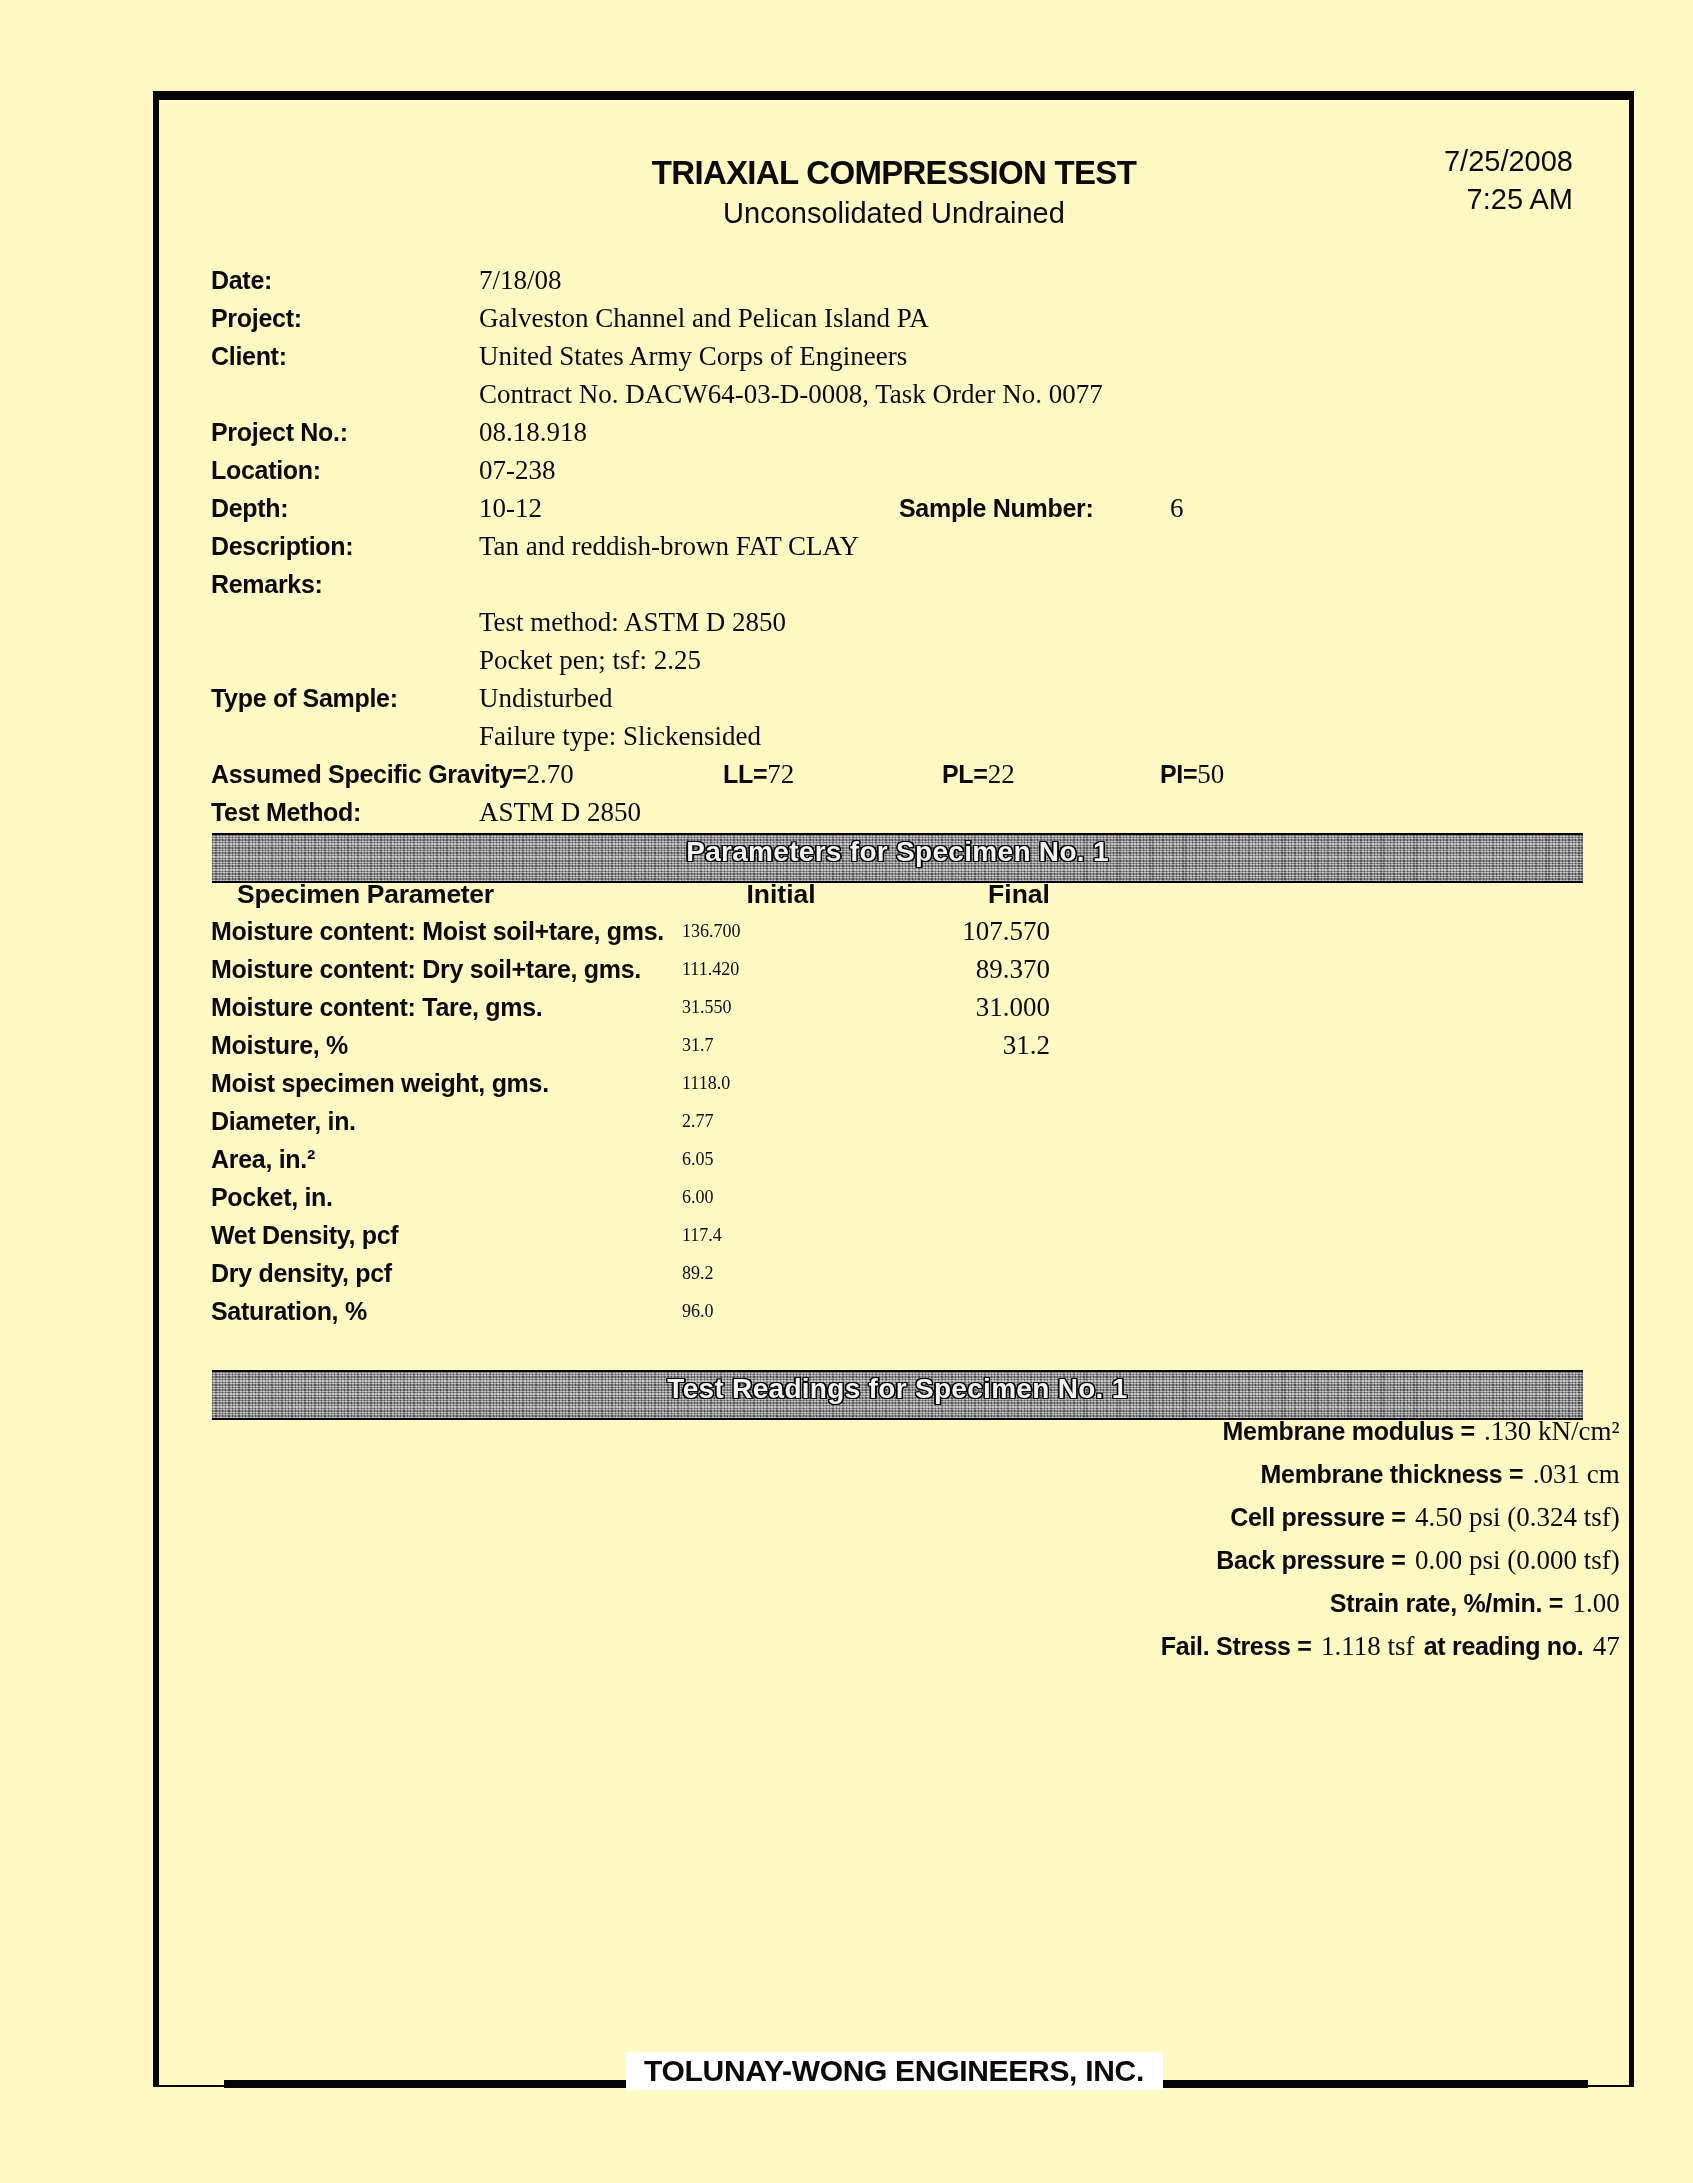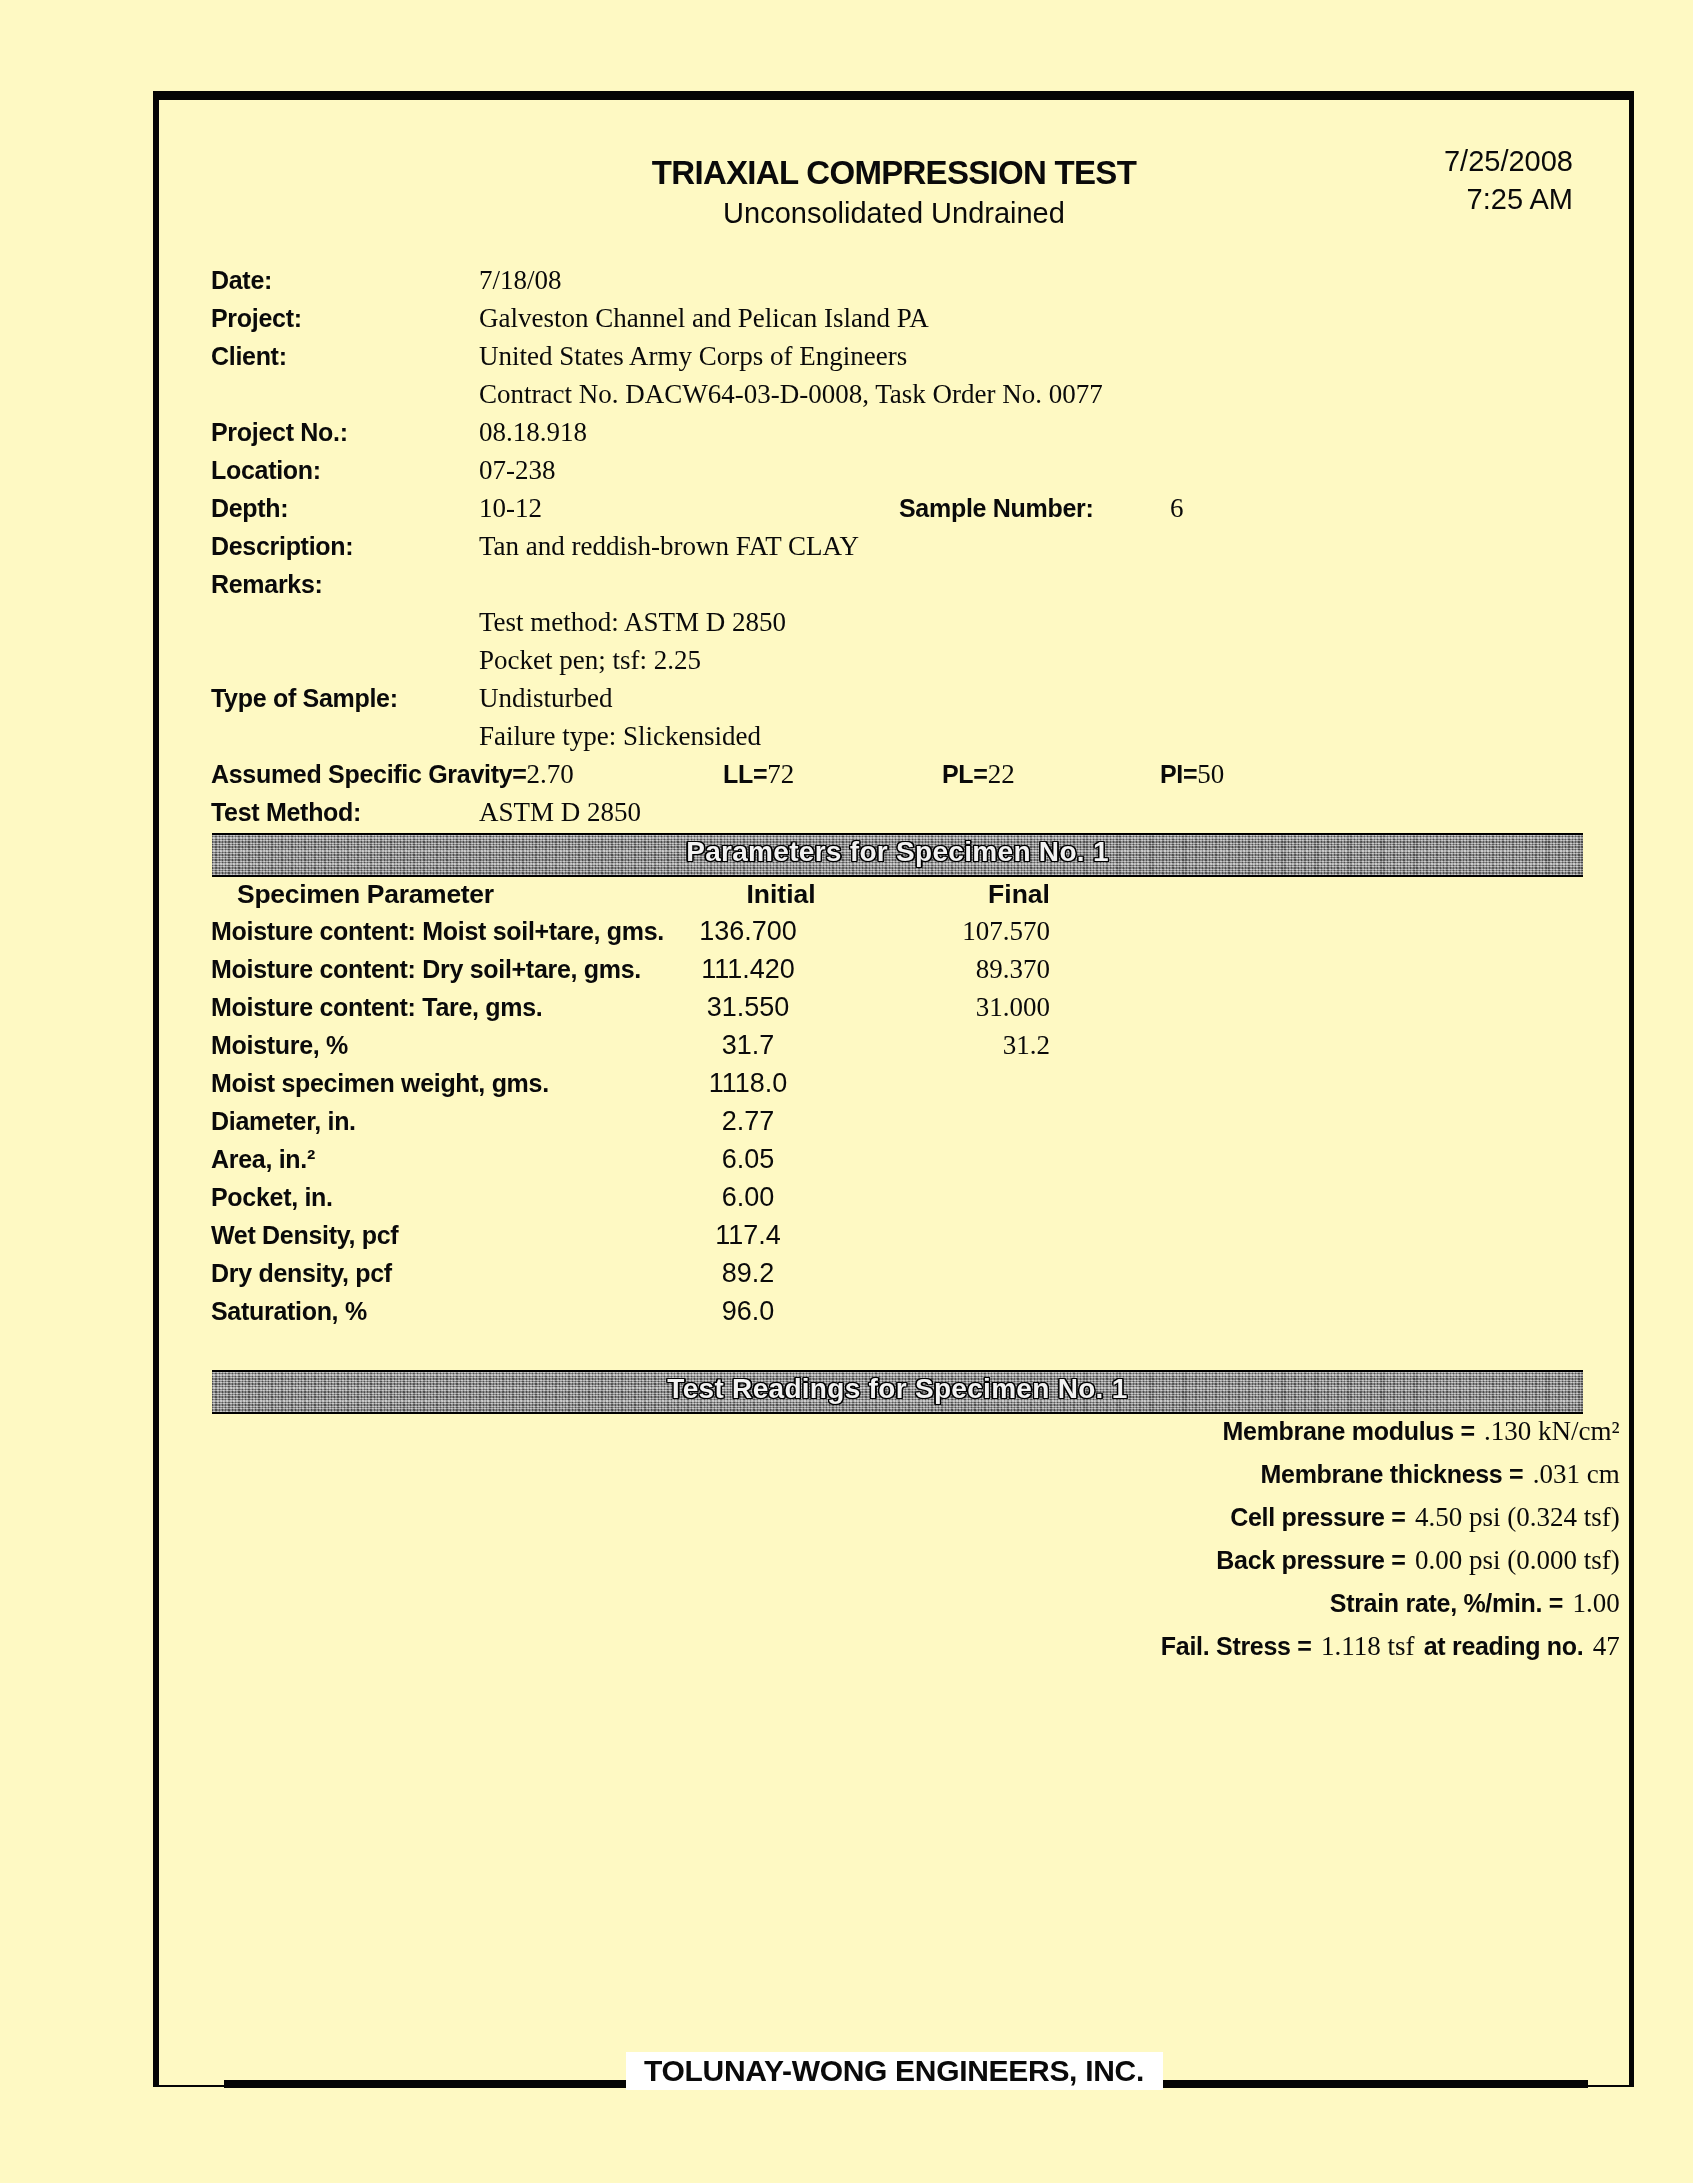--- a/index.html
+++ b/index.html
@@ -24,42 +24,42 @@
   .lbl{font-weight:bold;font-size:25px;letter-spacing:-0.3px;min-width:268px;white-space:nowrap;}
   .val{font-family:"Liberation Serif",serif;font-size:27px;white-space:nowrap;}
   .abs{position:absolute;top:0;line-height:38px;}
   .pos-samplelbl{left:740px;}
   .pos-sampleval{left:1011px;}
   .pos-ll{left:564px;} .pos-pl{left:783px;} .pos-pi{left:1001px;}
   .pair .lbl2{font-weight:bold;font-size:25px;letter-spacing:-0.3px;}
   .pair .val2{font-family:"Liberation Serif",serif;font-size:27px;}
 
   
-  .banner{position:absolute;left:53px;width:1371px;height:44px;box-sizing:border-box;
+  .banner{position:absolute;left:53px;width:1371px;height:50px;box-sizing:border-box;
           border-top:2.6px solid #000;border-bottom:2.6px solid #000;
           background-color:#9a9a9a;
           background-image:
             repeating-linear-gradient(0deg, rgba(255,255,255,.35) 0 1.3px, rgba(0,0,0,.18) 1.3px 2.6px),
             repeating-linear-gradient(90deg, rgba(0,0,0,.30) 0 1.3px, rgba(255,255,255,.22) 1.3px 3.3px),
             repeating-linear-gradient(45deg, rgba(0,0,0,.15) 0 2px, transparent 2px 4px);
           text-align:center;}
   .banner span{display:inline-block;line-height:34px;font-size:28px;font-weight:bold;color:#f2f2f2;letter-spacing:0.3px;
           text-shadow:-1.3px -1.3px 0 #000,1.3px -1.3px 0 #000,-1.3px 1.3px 0 #000,1.3px 1.3px 0 #000,0 1.3px 0 #000,1.3px 0 0 #000,0 -1.3px 0 #000,-1.3px 0 0 #000;}
   .banner-params{top:733px;}
   .banner-readings{top:1270px;}
 
   
   .thead{position:absolute;left:0;right:0;top:775px;line-height:38px;}
   .th-param{position:absolute;left:78px;font-weight:bold;font-size:26.5px;letter-spacing:-0.3px;}
   .th-initial{position:absolute;left:556px;width:132px;text-align:center;font-weight:bold;font-size:26.5px;}
   .th-final{position:absolute;left:761px;width:198px;text-align:center;font-weight:bold;font-size:26.5px;}
   .ptable{position:absolute;left:0;right:0;top:812px;}
   .p-row{display:flex;line-height:38px;padding-left:52px;}
   .p-label{font-weight:bold;font-size:25px;letter-spacing:-0.3px;width:471px;flex:0 0 auto;white-space:nowrap;}
-  .p-init{width:132px;flex:0 0 auto;text-align:center;font-family:Liberation Sans, sans-serif;font-size:27px;}
+  .p-init{width:132px;flex:0 0 auto;text-align:left;font-family:Liberation Serif, serif;font-size:18px;}
   .p-final{width:236px;flex:0 0 auto;text-align:right;font-family:"Liberation Serif",serif;font-size:27px;}
 
   
   .readings{position:absolute;left:0;right:0;top:1312px;}
   .r-line{line-height:38px;white-space:nowrap;text-align:right;}
   .r-lbl{font-weight:bold;font-size:25px;letter-spacing:-0.3px;margin-right:9.3px;}
   .r-val{font-family:"Liberation Serif",serif;font-size:27px;margin-right:9.3px;}
 
   
   .footer{position:absolute;left:0;right:0;top:1952px;height:60px;}

